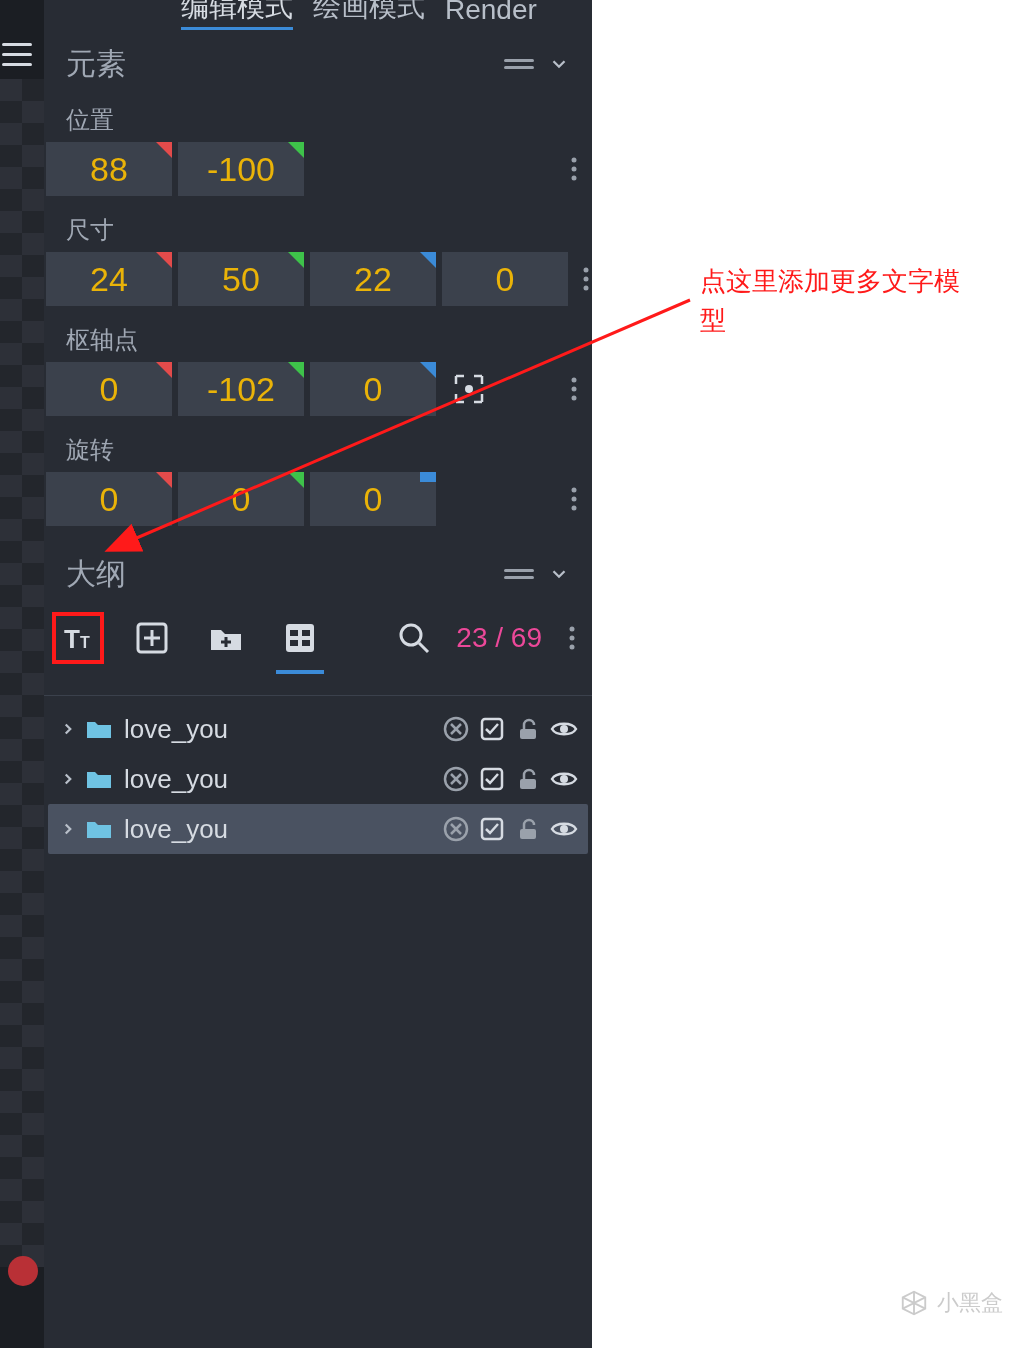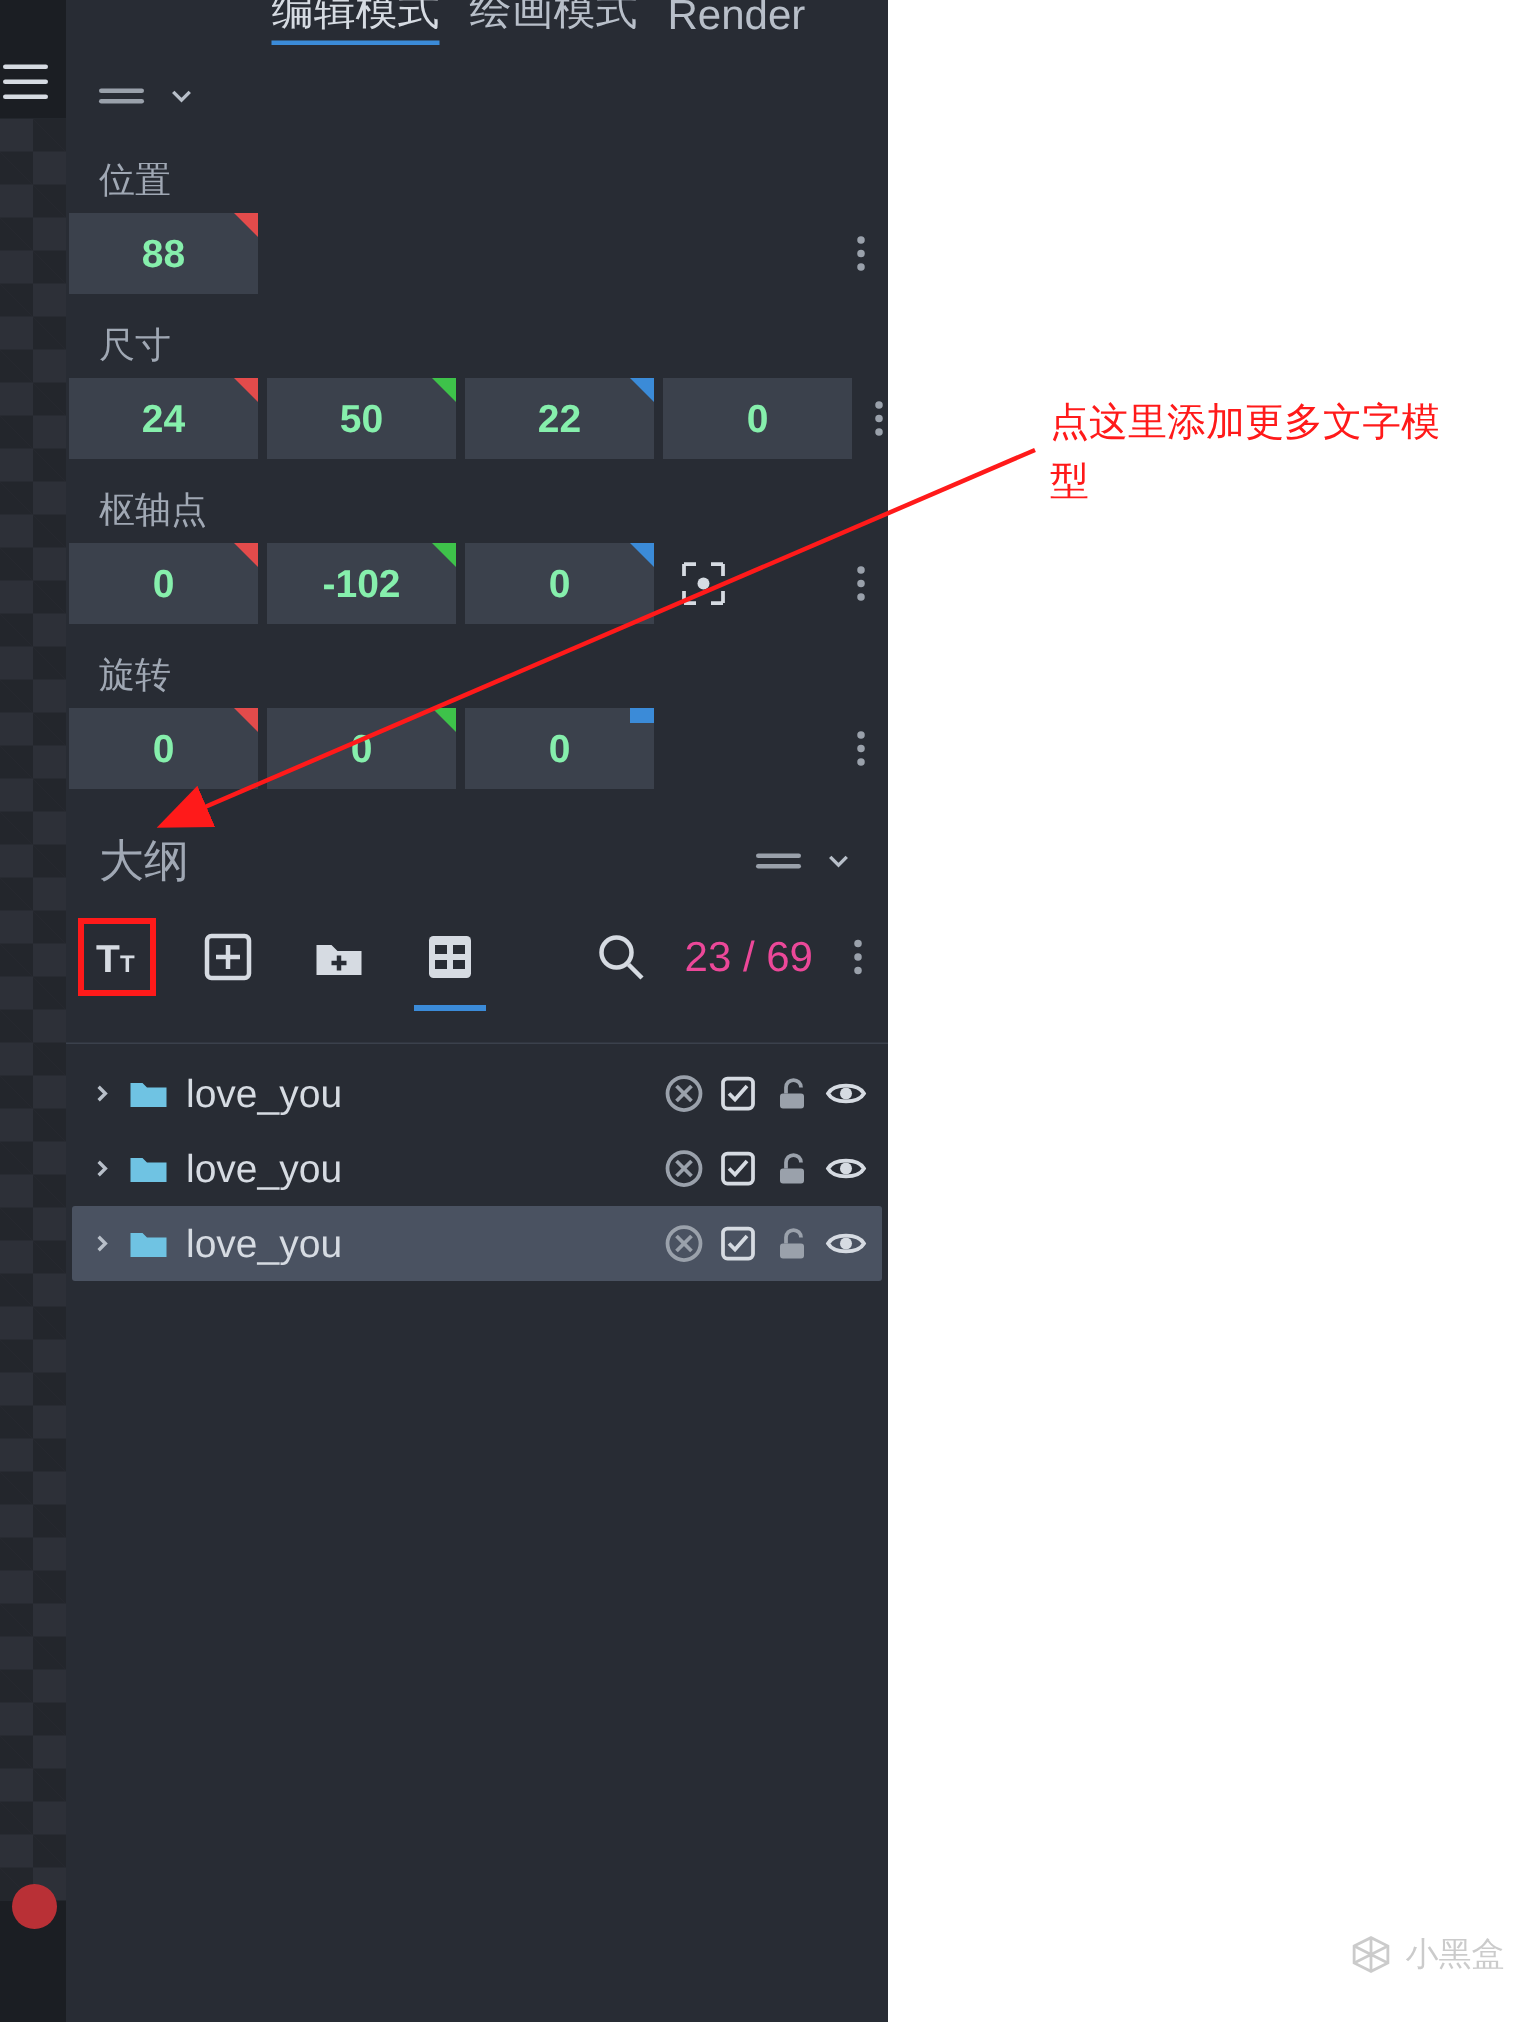--- a/index.html
+++ b/index.html
@@ -135,26 +135,25 @@
     display: flex;
     align-items: center;
     gap: 6px;
     padding: 6px 6px 0 2px;
   }
   .num-input {
     position: relative;
     flex: 0 0 126px;
     height: 54px;
     background: #3b414c;
-    color: #86efac;
-    font-size: 26px;
+    color: #eab308;
+    font-size: 34px;
     display: flex;
     align-items: center;
     justify-content: center;
-    font-weight: bold;
   }
   .num-input .mark {
     position: absolute;
     top: 0; right: 0;
     width: 0; height: 0;
     border-style: solid;
     border-width: 0 16px 16px 0;
   }
   .mark.red    { border-color: transparent #e34b4b transparent transparent; }
   .mark.green  { border-color: transparent #3ec24a transparent transparent; }
@@ -278,36 +277,41 @@
 
   <div class="main-col">
 
     <div class="tabs">
       <div class="tab active">编辑模式</div>
       <div class="tab">绘画模式</div>
       <div class="tab">Render</div>
     </div>
 
     <div class="section-header">
+      <span class="label">元素</span>
       <div class="drag-handle">
           <span></span>
           <span></span>
         </div>
       <div class="chev-down">
         <svg viewBox="0 0 24 24">
             <polyline points="6 9 12 15 18 9"></polyline>
           </svg>
       </div>
     </div>
 
     <div class="prop-label">位置</div>
     <div class="inputs-row">
       <div class="num-input">
           <span>88</span>
           <span class="mark red"></span>
+        </div>
+      <div class="num-input">
+          <span>-100</span>
+          <span class="mark green"></span>
         </div>
       <div style="flex:1"></div>
       <div class="more-vert">
         <svg width="6" height="24" viewBox="0 0 6 24">
             <circle cx="3" cy="3" r="2.5"></circle>
             <circle cx="3" cy="12" r="2.5"></circle>
             <circle cx="3" cy="21" r="2.5"></circle>
           </svg>
       </div>
     </div>

